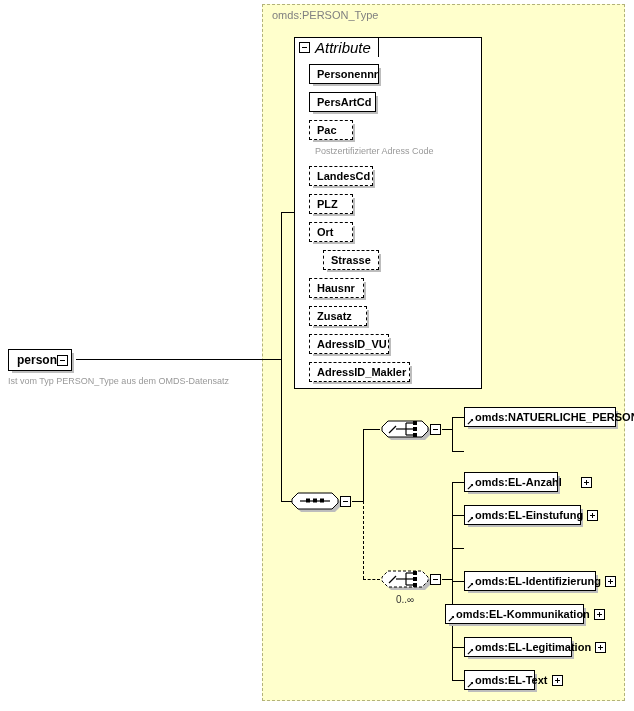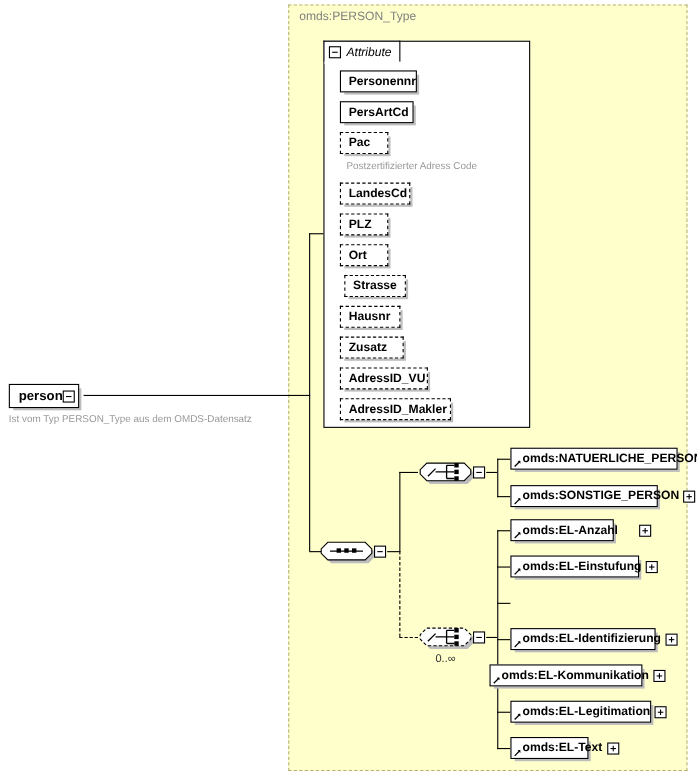--- a/index.html
+++ b/index.html
@@ -61,21 +61,21 @@
     background: #ffffff;
     border: 1px solid #000000;
     border-bottom: none;
     box-sizing: border-box;
     display: flex;
     align-items: center;
     padding: 0 7px 0 4px;
     z-index: 5;
   }
   .attr-tab-label {
-    font-size: 11px;
+    font-size: 15px;
     font-style: italic;
     color: #000;
     margin-left: 5px;
     white-space: nowrap;
   }
   
   .attr-tab-cover {
     position: absolute;
     left: 295px;
     top: 56px;
@@ -272,21 +272,21 @@
 
   <div class="attr-box optional" style="left:309px; top:166px; width:64px;text-align:right;">
     <span>LandesCd</span>
   </div>
   <div class="attr-box optional" style="left:309px; top:194px; width:44px;">
     <span>PLZ</span>
   </div>
   <div class="attr-box optional" style="left:309px; top:222px; width:44px;">
     <span>Ort</span>
   </div>
-  <div class="attr-box optional" style="left:313px; top:250px; width:56px;">
+  <div class="attr-box optional" style="left:323px; top:250px; width:56px;">
     <span>Strasse</span>
   </div>
   <div class="attr-box optional" style="left:309px; top:278px; width:55px;">
     <span>Hausnr</span>
   </div>
   <div class="attr-box optional" style="left:309px; top:306px; width:58px;">
     <span>Zusatz</span>
   </div>
   <div class="attr-box optional" style="left:309px; top:334px; width:80px;">
     <span>AdressID_VU</span>
@@ -341,28 +341,20 @@
   <div class="line h" style="left:452px; top:417px; width:12px;"></div>
   <div class="line h" style="left:452px; top:451px; width:12px;"></div>
 
   <div class="el-box" style="left:464px; top:407px; width:152px;">
     <svg class="ref-arrow" viewBox="0 0 8 8">
       <path d="M1 7 L6.5 1.5" stroke="#000" stroke-width="1.3" fill="none"></path>
       <path d="M6.8 1 L7 4 L4 1.3 Z" fill="#000"></path>
     </svg>
     <span class="el-label">omds:NATUERLICHE_PERSON</span>
 
-  </div>
-  <div class="el-box" style="left:464px; top:441px; width:134px;">
-    <svg class="ref-arrow" viewBox="0 0 8 8">
-      <path d="M1 7 L6.5 1.5" stroke="#000" stroke-width="1.3" fill="none"></path>
-      <path d="M6.8 1 L7 4 L4 1.3 Z" fill="#000"></path>
-    </svg>
-    <span class="el-label">omds:SONSTIGE_PERSON</span>
-    <span class="pm-box plus"></span>
   </div>
 
   <div class="compositor" style="left:379px; top:566px;">
     <div class="comp-shape">
       <svg width="52" height="26" viewBox="0 0 52 26">
         <path d="M9 5 L43 5 L49 11 L49 15 L43 21 L9 21 L3 15 L3 11 Z" fill="#bdbdbd" transform="translate(3,3)"></path>
         <path d="M9 5 L43 5 L49 11 L49 15 L43 21 L9 21 L3 15 L3 11 Z" fill="#ffffff" stroke="#000000" stroke-width="1" stroke-dasharray="3,2"></path>
         <path d="M10 17 L17 10" stroke="#000" stroke-width="1.2" fill="none"></path>
         <line x1="17" y1="13" x2="27" y2="13" stroke="#000" stroke-width="1.2"></line>
         <line x1="27" y1="7" x2="27" y2="19" stroke="#000" stroke-width="1.2"></line>
@@ -418,21 +410,21 @@
 
   <div class="el-box" style="left:445px; top:604px; width:139px;">
     <svg class="ref-arrow" viewBox="0 0 8 8">
       <path d="M1 7 L6.5 1.5" stroke="#000" stroke-width="1.3" fill="none"></path>
       <path d="M6.8 1 L7 4 L4 1.3 Z" fill="#000"></path>
     </svg>
     <span class="el-label">omds:EL-Kommunikation</span>
     <span class="pm-box plus"></span>
   </div>
 
-  <div class="el-box" style="left:464px; top:637px; width:128px;">
+  <div class="el-box" style="left:464px; top:637px; width:108px;">
     <svg class="ref-arrow" viewBox="0 0 8 8">
       <path d="M1 7 L6.5 1.5" stroke="#000" stroke-width="1.3" fill="none"></path>
       <path d="M6.8 1 L7 4 L4 1.3 Z" fill="#000"></path>
     </svg>
     <span class="el-label">omds:EL-Legitimation</span>
     <span class="pm-box plus"></span>
   </div>
 
   <div class="el-box" style="left:464px; top:670px; width:71px;">
     <svg class="ref-arrow" viewBox="0 0 8 8">

